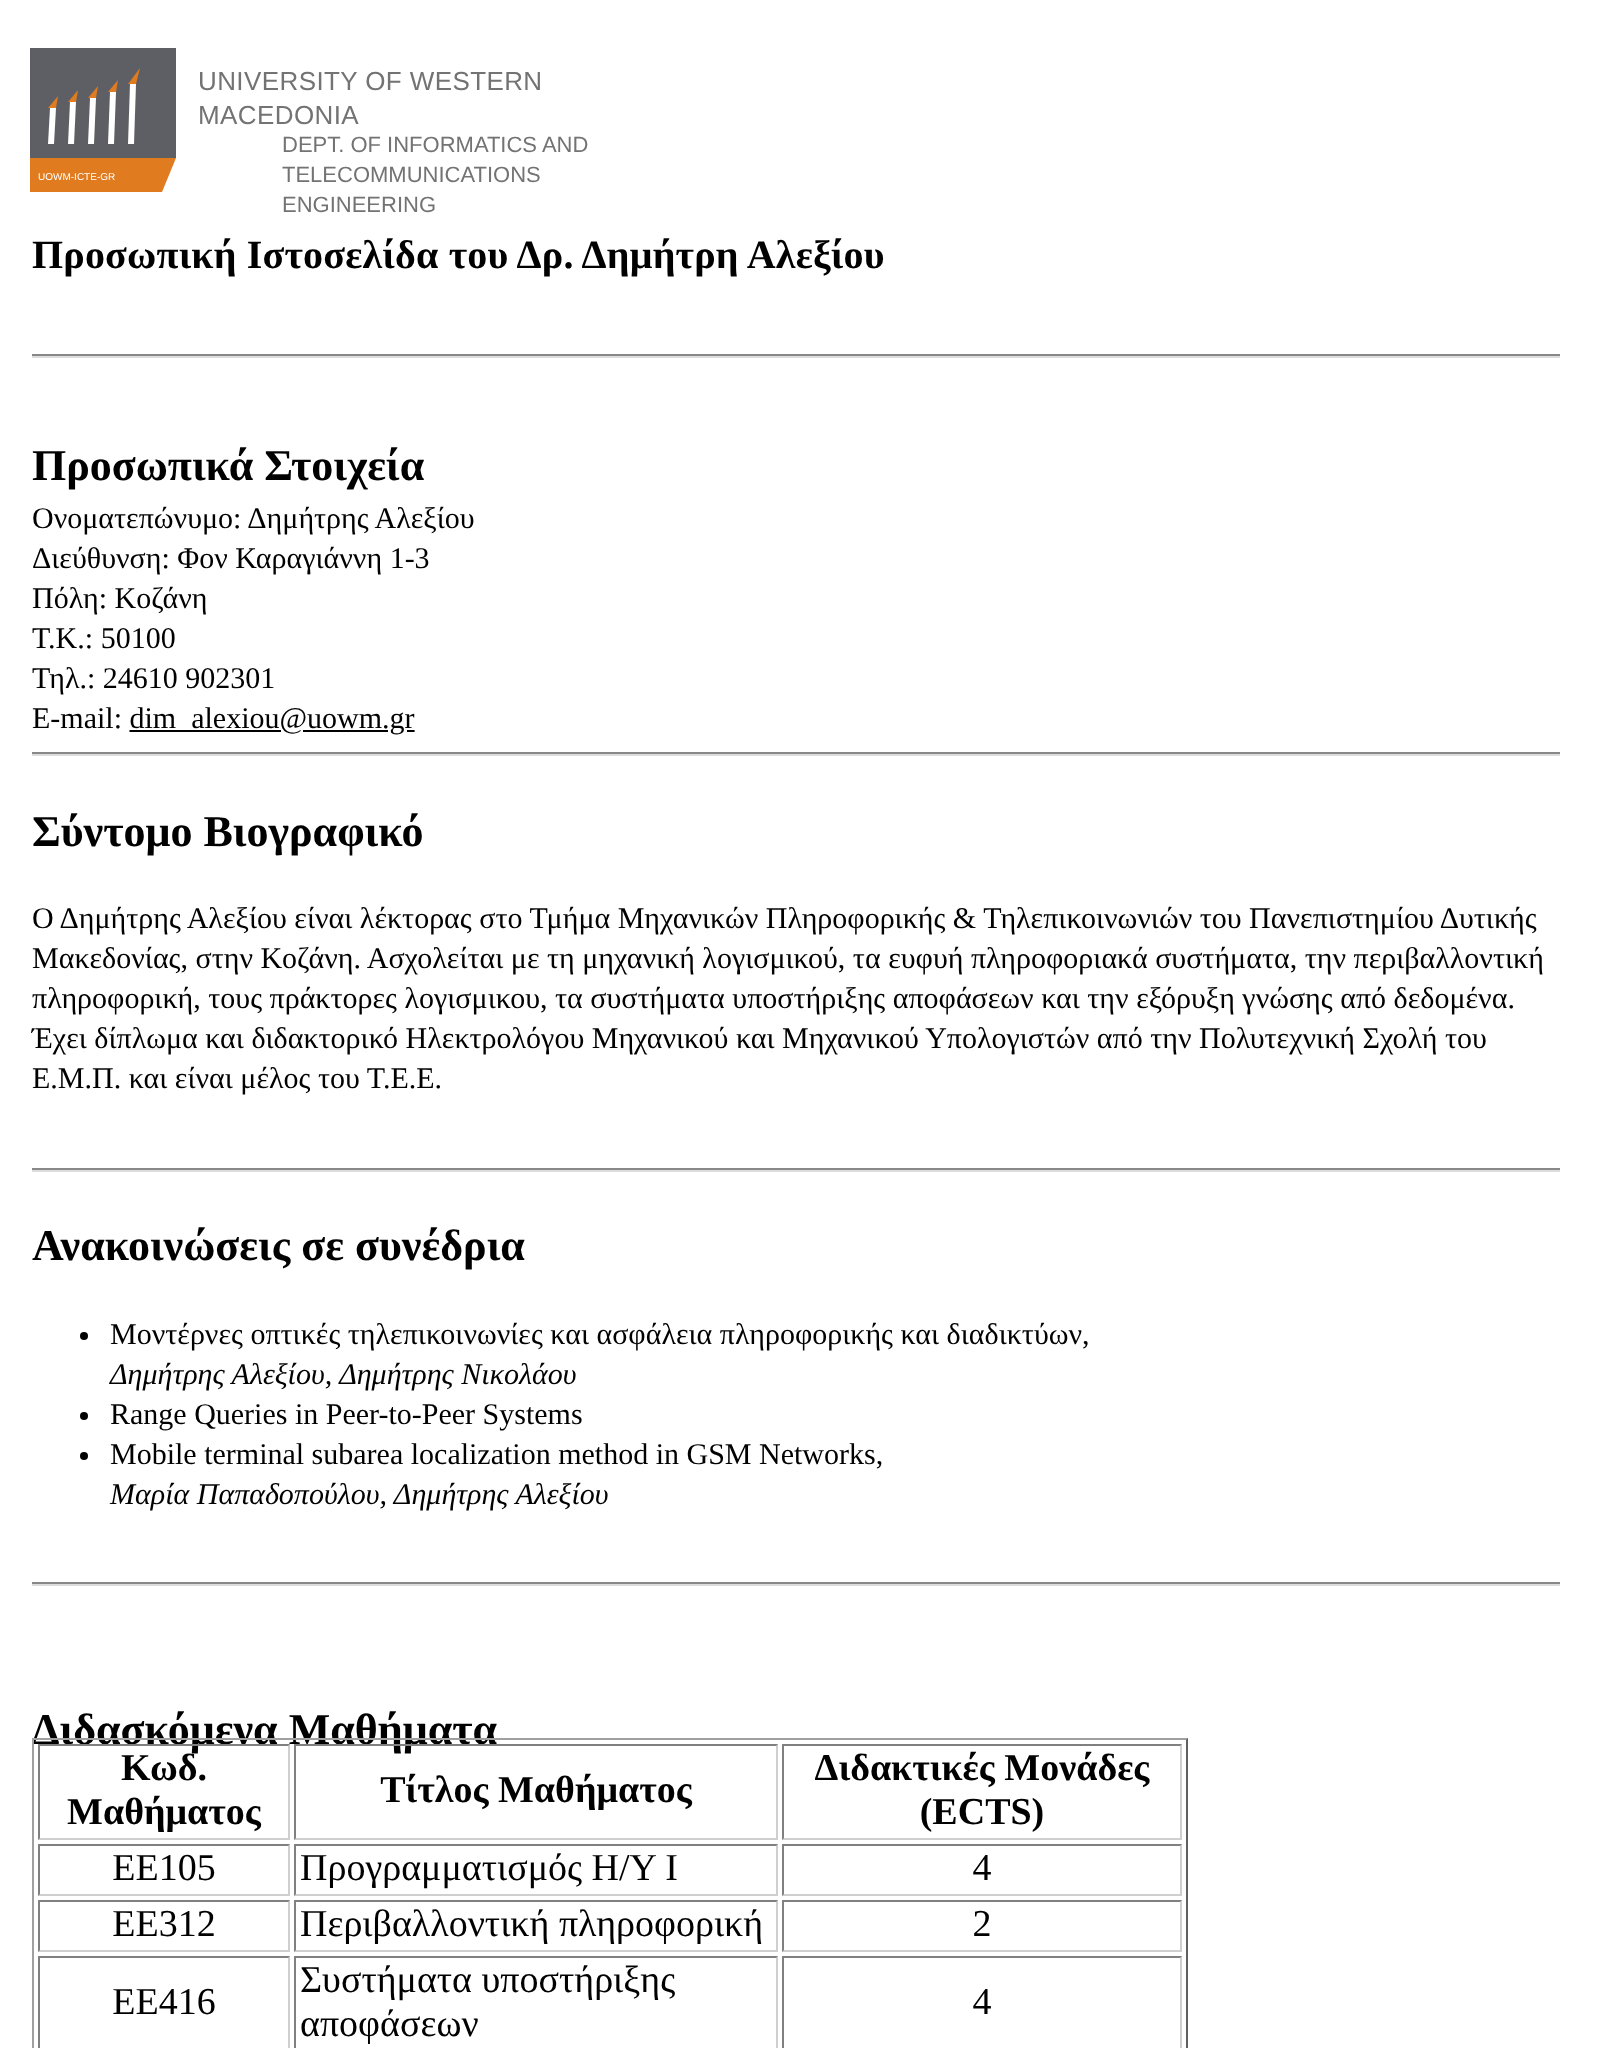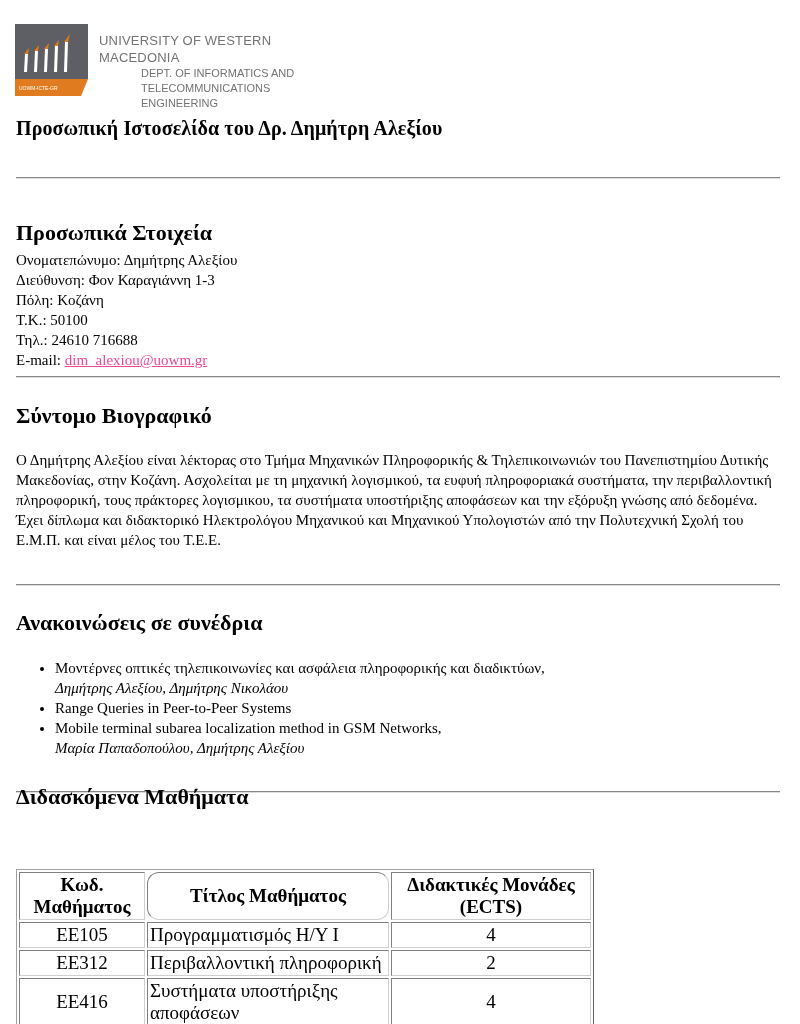--- a/index.html
+++ b/index.html
@@ -29,21 +29,21 @@
       position: absolute; left: 16px; width: 764px; margin: 0;
       border: none; border-top: 1px solid #888; border-bottom: 1px solid #ddd; height: 0;
     }
     h2 {
       position: absolute; left: 16px; margin: 0;
       font-size: 22px; font-weight: bold;
     }
     .info {
       position: absolute; left: 16px; top: 250px; line-height: 20px;
     }
-    .info a { color: #ec4899; text-decoration: underline; }
+    .info a { color: #000000; text-decoration: underline; }
     .bio {
       position: absolute; left: 16px; top: 450px; width: 770px; line-height: 20px;
     }
     .bio p { margin: 0; }
     ul.confs {
       position: absolute; left: 16px; top: 658px; margin: 0; padding-left: 39px; width: 720px;
       line-height: 20px;
     }
     ul.confs li { list-style: disc; }
     ul.confs li .authors { font-style: italic; display: block; }
@@ -94,21 +94,21 @@
   <h1>Προσωπική Ιστοσελίδα του Δρ. Δημήτρη Αλεξίου</h1>
 
   <hr class="rule" style="top:177px;">
 
   <h2 style="top:220px;">Προσωπικά Στοιχεία</h2>
   <div class="info">
     <div><span>Ονοματεπώνυμο:</span> <span>Δημήτρης Αλεξίου</span></div>
     <div><span>Διεύθυνση:</span> <span>Φον Καραγιάννη 1-3</span></div>
     <div><span>Πόλη:</span> <span>Κοζάνη</span></div>
     <div><span>Τ.Κ.:</span> <span>50100</span></div>
-    <div><span>Τηλ.:</span> <span>24610 716688</span></div>
+    <div><span>Τηλ.:</span> <span>24610 902301</span></div>
     <div><span>E-mail:</span> <a href="#">dim_alexiou@uowm.gr</a></div>
   </div>
 
   <hr class="rule" style="top:376px;">
 
   <h2 style="top:403px;">Σύντομο Βιογραφικό</h2>
   <div class="bio">
     <p>Ο Δημήτρης Αλεξίου είναι λέκτορας στο Τμήμα Μηχανικών Πληροφορικής &amp; Τηλεπικοινωνιών του Πανεπιστημίου Δυτικής Μακεδονίας, στην Κοζάνη. Ασχολείται με τη μηχανική λογισμικού, τα ευφυή πληροφοριακά συστήματα, την περιβαλλοντική πληροφορική, τους πράκτορες λογισμικου, τα συστήματα υποστήριξης αποφάσεων και την εξόρυξη γνώσης από δεδομένα.</p>
     <p>Έχει δίπλωμα και διδακτορικό Ηλεκτρολόγου Μηχανικού και Μηχανικού Υπολογιστών από την Πολυτεχνική Σχολή του Ε.Μ.Π. και είναι μέλος του Τ.Ε.Ε.</p>
   </div>
@@ -125,26 +125,26 @@
       <span>Range Queries in Peer-to-Peer Systems</span>
     </li>
     <li>
       <span>Mobile terminal subarea localization method in GSM Networks,</span>
       <span class="authors">Μαρία Παπαδοπούλου, Δημήτρης Αλεξίου</span>
     </li>
   </ul>
 
   <hr class="rule" style="top:791px;">
 
-  <h2 style="top:784px;">Διδασκόμενα Μαθήματα</h2>
+  <h2 style="top:852px;">Διδασκόμενα Μαθήματα</h2>
   <table class="courses">
     <thead>
       <tr>
         <th style="width:120px;">Κωδ. Μαθήματος</th>
-        <th style="width:236px;border-radius:12px;">Τίτλος Μαθήματος</th>
+        <th style="width:236px;">Τίτλος Μαθήματος</th>
         <th style="width:194px;">Διδακτικές Μονάδες (ECTS)</th>
       </tr>
     </thead>
     <tbody>
       <tr>
         <td class="code">ΕΕ105</td>
         <td class="title">Προγραμματισμός Η/Υ Ι</td>
         <td class="ects">4</td>
       </tr>
       <tr>

